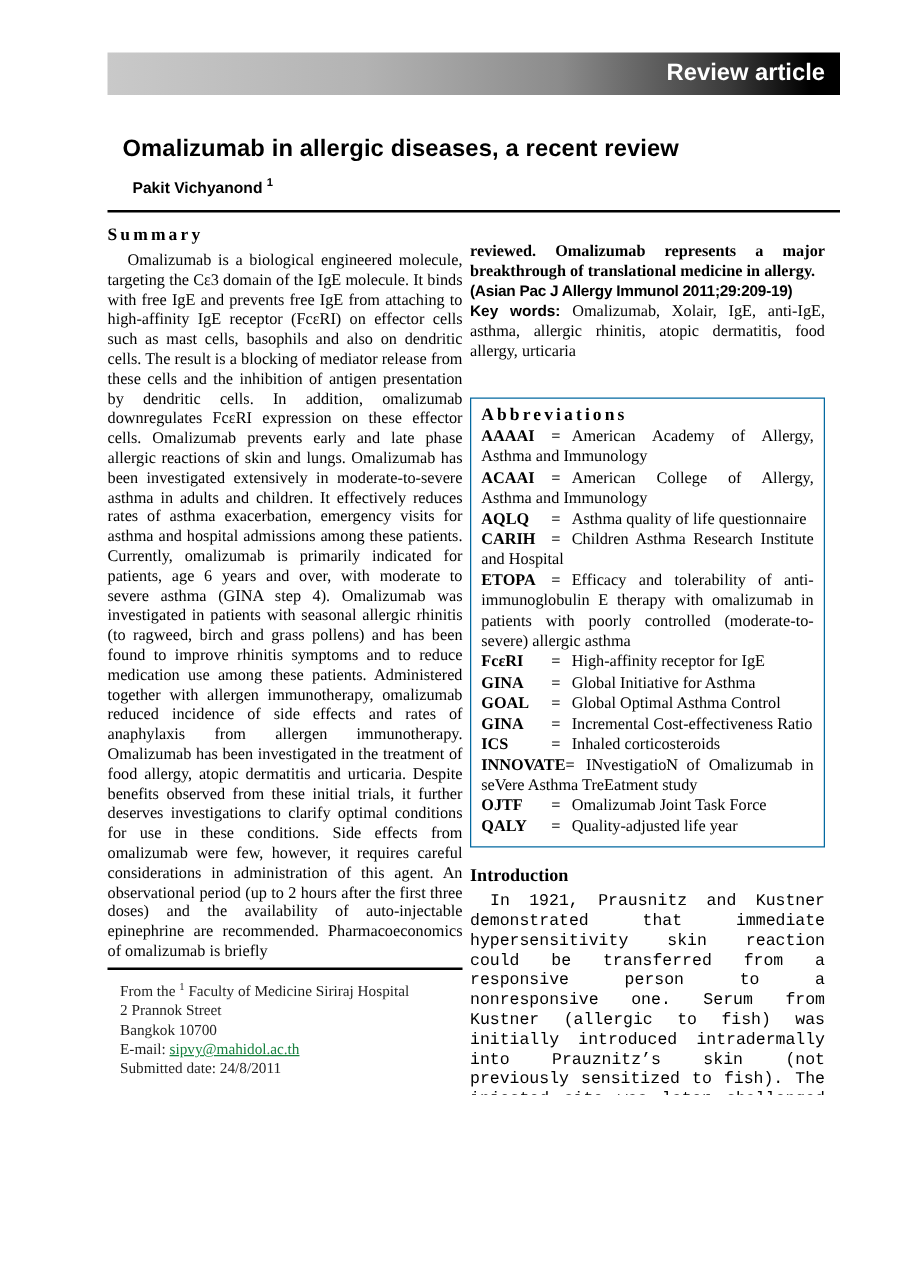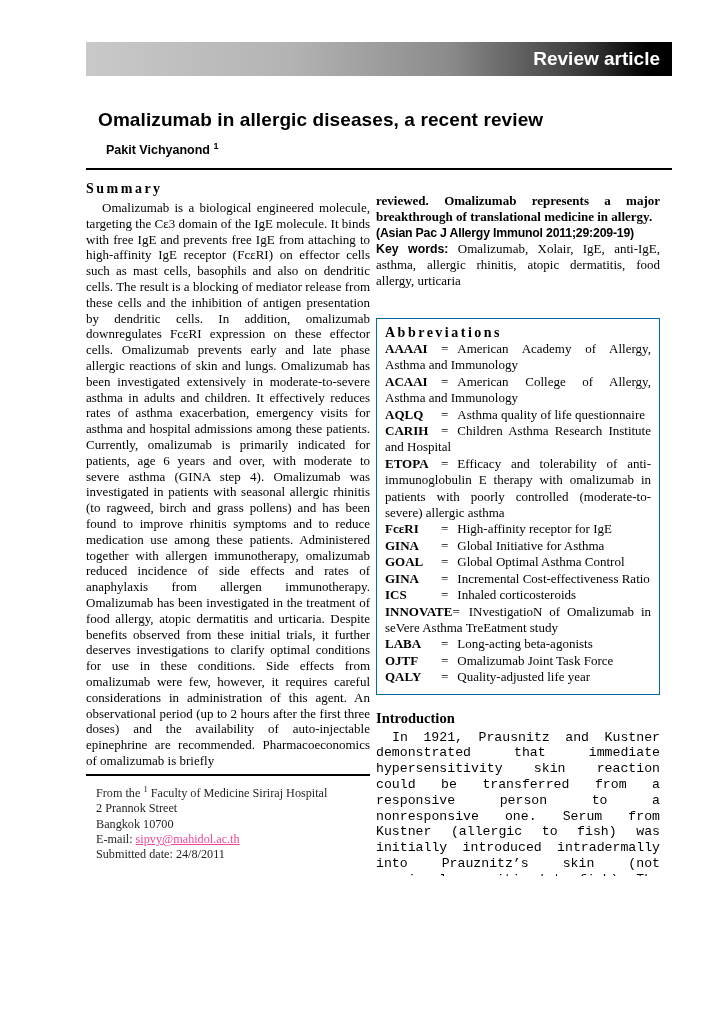--- a/index.html
+++ b/index.html
@@ -18,21 +18,21 @@
   .columns{position:absolute;left:86px;top:181px;width:586px;display:flex;gap:6px;}
   .col{width:284px;box-sizing:border-box;}
   p{margin:0;}
   .just{text-align:justify;}
   .sec-heading{font-weight:bold;font-size:14px;}
   .spaced{letter-spacing:2.5px;}
   .summary-body{margin-top:3px;font-weight:normal;font-size:13px;line-height:15.8px;text-indent:16px;}
   .foot-rule{margin-top:5px;width:100%;height:2px;background:#000;}
   .footnote{margin-top:6px;padding-left:10px;font-size:12.2px;line-height:15.4px;color:#1f1f1f;}
   .footnote sup{font-size:8.5px;}
-  .email{color:#ec4899;text-decoration:underline;cursor:pointer;}
+  .email{color:#15803d;text-decoration:underline;cursor:pointer;}
   .cont-body{margin-top:12px;font-weight:bold;font-size:13px;line-height:16px;}
   .citation{font-family:"Liberation Sans",sans-serif;font-weight:bold;font-size:12.3px;
             line-height:16px;letter-spacing:-0.2px;}
   .keywords{font-size:13px;line-height:16px;}
   .kw-label{font-family:"Liberation Sans",sans-serif;font-weight:bold;font-size:12.3px;}
   .abbr-box{margin-top:29px;border:1px solid #0369a1;padding:6px 8px 8px 8px;}
   .abbr-row{font-size:13px;line-height:16.4px;text-align:justify;}
   .abbr{font-weight:bold;display:inline-block;min-width:56px;}
   .eq{display:inline-block;margin-right:9px;}
   .intro-heading{margin-top:15px;font-weight:bold;font-size:14.5px;}
@@ -96,21 +96,20 @@
         <div class="abbr-row"><span class="abbr">ACAAI</span><span class="eq">=</span><span>American College of Allergy, Asthma and Immunology</span></div>
         <div class="abbr-row"><span class="abbr">AQLQ</span><span class="eq">=</span><span>Asthma quality of life questionnaire</span></div>
         <div class="abbr-row"><span class="abbr">CARIH</span><span class="eq">=</span><span>Children Asthma Research Institute and Hospital</span></div>
         <div class="abbr-row"><span class="abbr">ETOPA</span><span class="eq">=</span><span>Efficacy and tolerability of anti-immunoglobulin E therapy with omalizumab in patients with poorly controlled (moderate-to-severe) allergic asthma</span></div>
         <div class="abbr-row"><span class="abbr">FcεRI</span><span class="eq">=</span><span>High-affinity receptor for IgE</span></div>
         <div class="abbr-row"><span class="abbr">GINA</span><span class="eq">=</span><span>Global Initiative for Asthma</span></div>
         <div class="abbr-row"><span class="abbr">GOAL</span><span class="eq">=</span><span>Global Optimal Asthma Control</span></div>
         <div class="abbr-row"><span class="abbr">GINA</span><span class="eq">=</span><span>Incremental Cost-effectiveness Ratio</span></div>
         <div class="abbr-row"><span class="abbr">ICS</span><span class="eq">=</span><span>Inhaled corticosteroids</span></div>
         <div class="abbr-row"><span class="abbr">INNOVATE</span><span class="eq">=</span><span>INvestigatioN of Omalizumab in seVere Asthma TreEatment study</span></div>
-        <div class="abbr-row"><span class="abbr">LABA</span><span class="eq">=</span><span>Long-acting beta-agonists</span></div>
         <div class="abbr-row"><span class="abbr">OJTF</span><span class="eq">=</span><span>Omalizumab Joint Task Force</span></div>
         <div class="abbr-row"><span class="abbr">QALY</span><span class="eq">=</span><span>Quality-adjusted life year</span></div>
       </div>
 
       <div class="sec-heading intro-heading">Introduction</div>
       <p class="intro-body just">
         <span>In 1921, Prausnitz and Kustner demonstrated that immediate hypersensitivity skin reaction could be transferred from a responsive person to a nonresponsive one. Serum from Kustner (allergic to fish) was initially introduced intradermally into Prauznitz’s skin (not previously sensitized to fish). The injected site was later challenged with fish extract and yielded a positive reaction. The experiment was the first to indicate that allergic reaction was due to the presence of a substance in the blood. The substance was subsequently named ‘reagin’ which was later determined to be a heat-labile substance</span><sup>1</sup><span>.</span>
       </p>
     </div>
   </div>

